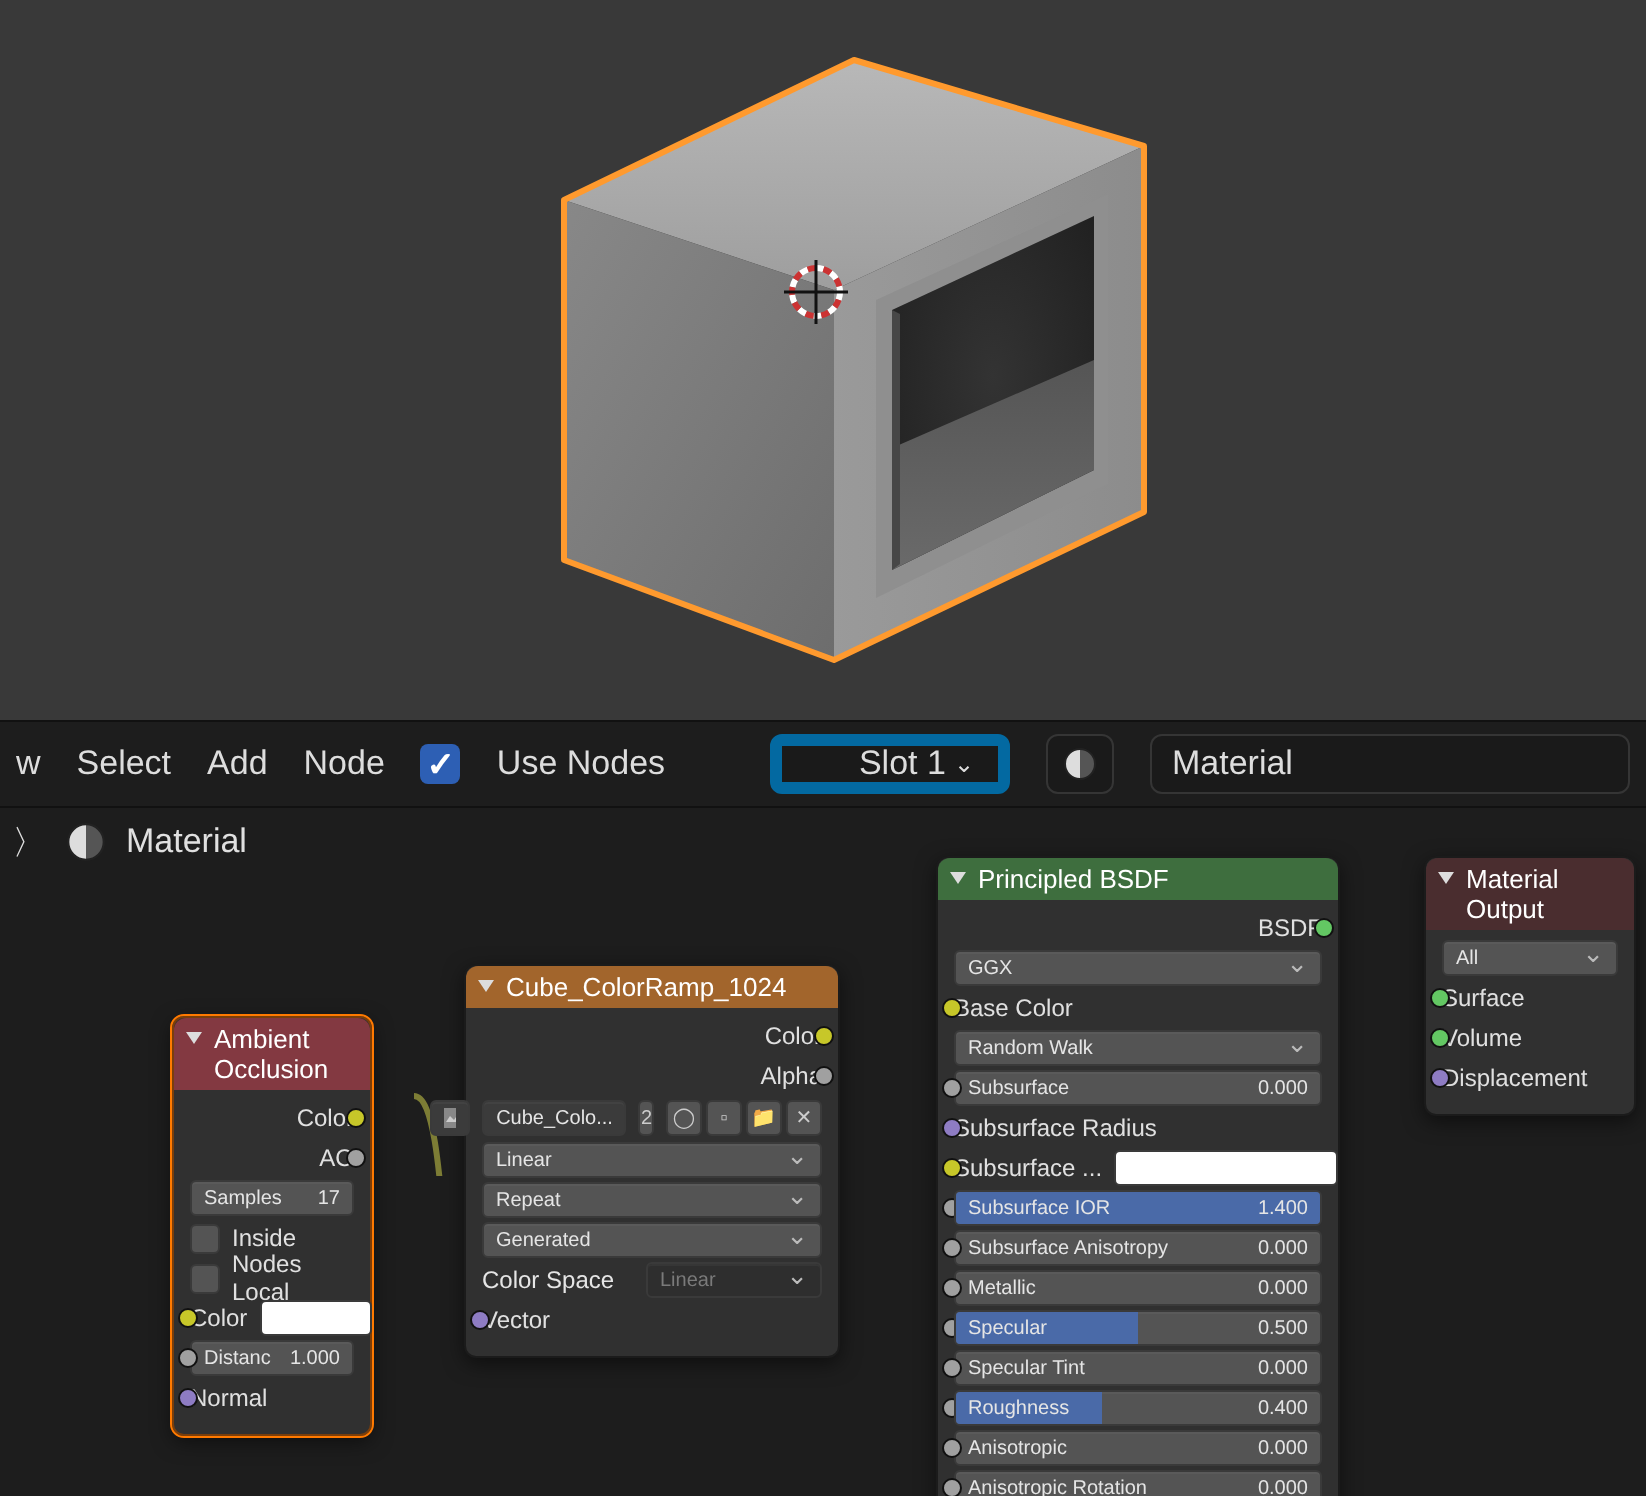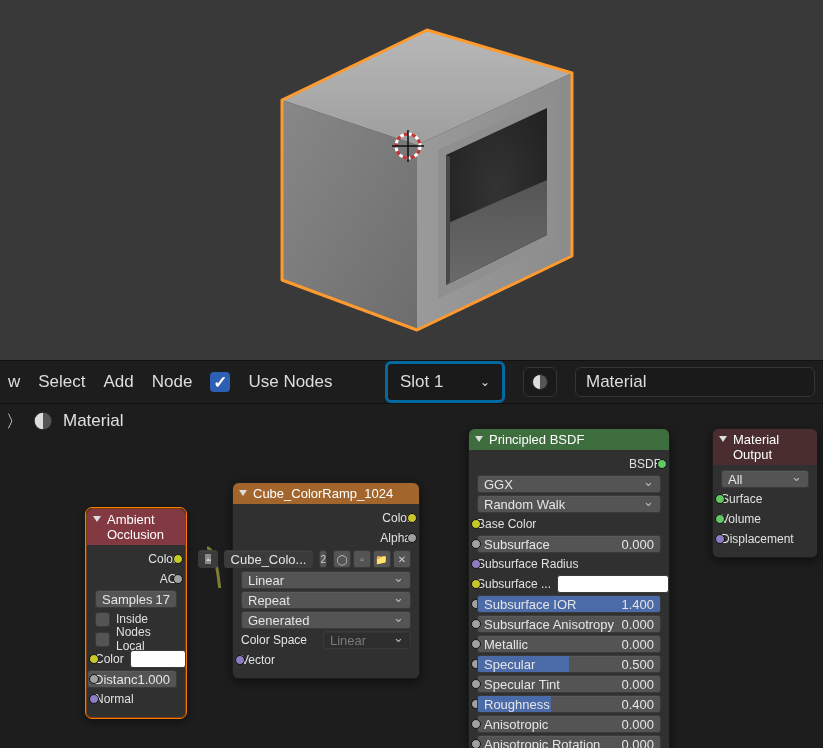--- a/index.html
+++ b/index.html
@@ -14,22 +14,22 @@
 
   
   .menubar {
     height: 44px; background: #1d1d1d; border-top: 1px solid #111; border-bottom: 1px solid #111;
     display: flex; align-items: center; gap: 18px; padding: 0 8px;
     font-size: 17px; color: #ddd;
   }
   .menubar .chk { width:20px; height:20px; background:#2d5fb4; border-radius:4px; display:flex; align-items:center; justify-content:center; color:white; font-weight:900; }
   .menubar .slot-drop {
     margin-left:auto; display:flex; align-items:center; gap:4px;
-    background:#1a1a1a; border:3px solid #0369a1; border-radius:6px; height:42px; padding:0 12px; min-width:120px;
-    justify-content:space-between;
+    background:#1a1a1a; border:6px solid #0369a1; border-radius:6px; height:30px; padding:0 12px; min-width:120px;
+    justify-content:flex-end;
   }
   .menubar .pin { width:34px; height:30px; border:1px solid #353535; border-radius:6px; background:#1a1a1a;
     display:flex; align-items:center; justify-content:center; }
   .menubar .material-field {
     flex:1; max-width:240px; height:30px; background:#1a1a1a; border:1px solid #353535; border-radius:6px;
     display:flex; align-items:center; padding:0 10px;
   }
 
   
   .breadcrumb {
@@ -54,21 +54,21 @@
   .head-red    { background:#833941; }
   .head-orange { background:#a2652c; }
   .head-green  { background:#3e6e3e; }
   .head-dkred  { background:#4a2d2f; }
   .node-body { padding:4px 8px 8px; }
   .row { display:flex; align-items:center; justify-content:flex-end; gap:6px; height:20px; position:relative; }
   .row.left { justify-content:flex-start; }
   .row.between { justify-content:space-between; }
   .field {
     flex:1; height:18px; background:#545454; border-radius:3px; display:flex;
-    align-items:center; padding:0 6px; color:#e5e5e5; font-size:13px; justify-content:space-between;
+    align-items:center; padding:0 6px; color:#e5e5e5; font-size:10px; justify-content:space-between;
     border:1px solid #3a3a3a; box-shadow: inset 0 1px 0 rgba(255,255,255,.04);
   }
   .field.dark { background:#3b3b3b; }
   .field.disabled { background:#2e2e2e; color:#7a7a7a; }
   .field.slider { position:relative; overflow:hidden; }
   .field.slider .fill { position:absolute; left:0; top:0; bottom:0; background:#4a6aa8; }
   .field.slider span { position:relative; z-index:1;text-align:center; }
   .checkbox { width:15px;height:15px;background:#545454;border:1px solid #3a3a3a;border-radius:3px;flex:none;}
   .swatch { width:56px;height:18px;border-radius:3px;background:#fff;border:1px solid #3a3a3a;flex:none;}
   .swatch.wide { width:178px; }
@@ -282,28 +282,28 @@
     <div class="node-body">
       <div class="row">
           <span>BSDF</span>
           <span class="socket out s-green"></span>
         </div>
       <div class="row">
           <div class="field dropdown">
             <span>GGX</span>
           </div>
         </div>
-      <div class="row">
-          <div class="field dropdown">
-            <span>Random Walk</span>
-          </div>
-        </div>
       <div class="row left">
           <span class="socket in s-yellow"></span>
           <span>Base Color</span>
+        </div>
+      <div class="row">
+          <div class="field dropdown">
+            <span>Random Walk</span>
+          </div>
         </div>
       <div class="row">
           <span class="socket in s-gray"></span>
           <div class="field">
             <span>Subsurface</span>
             <span>0.000</span>
           </div>
         </div>
       <div class="row left">
           <span class="socket in s-purple"></span>

